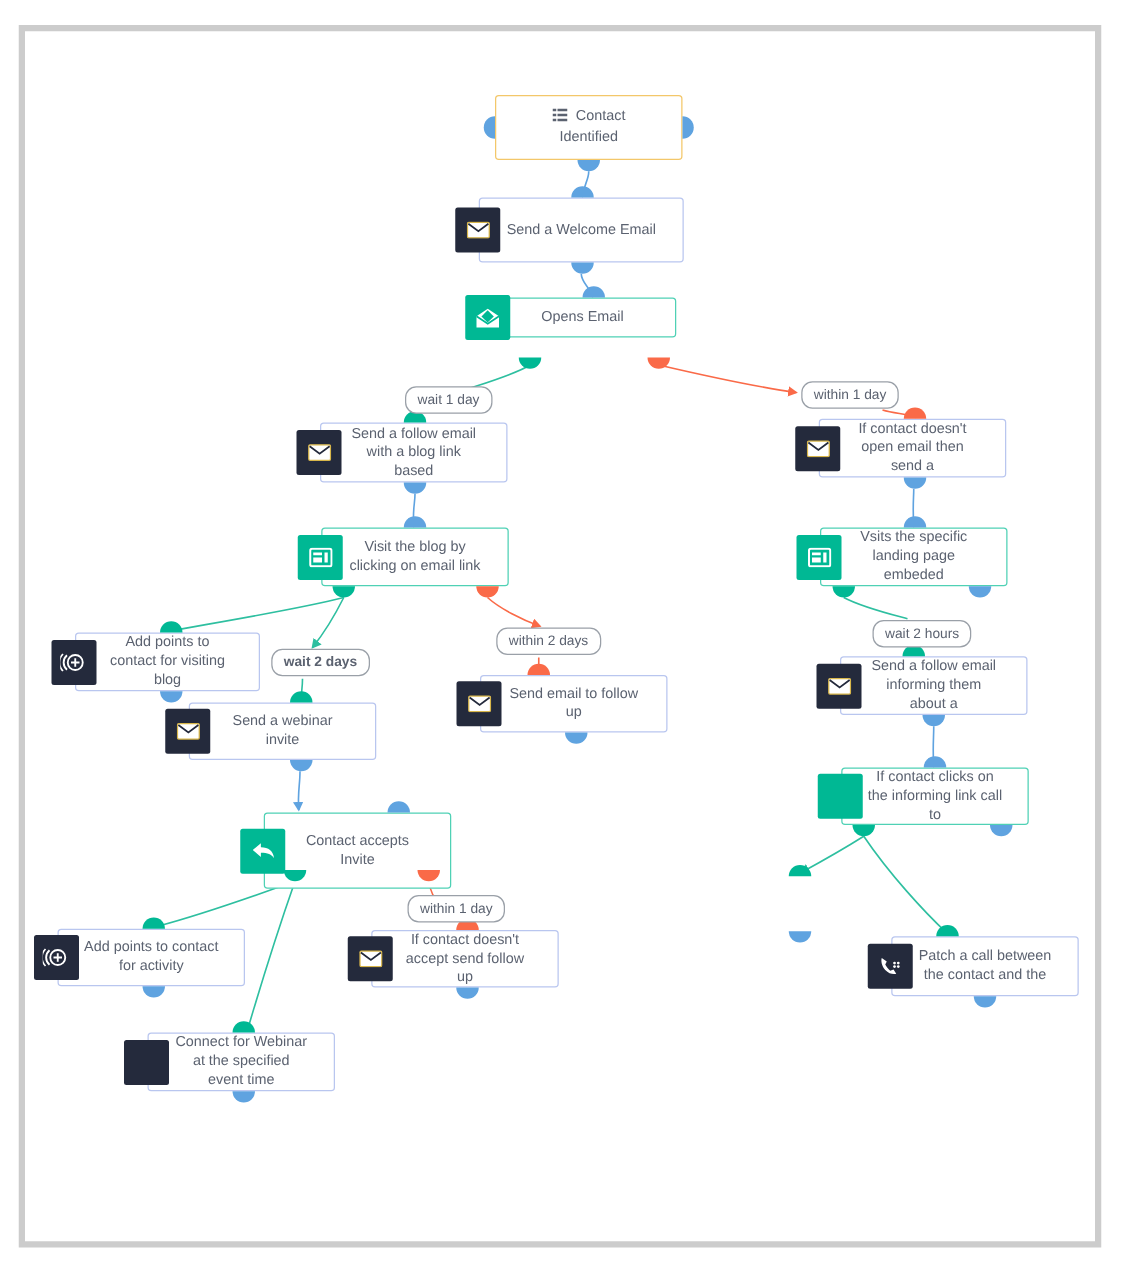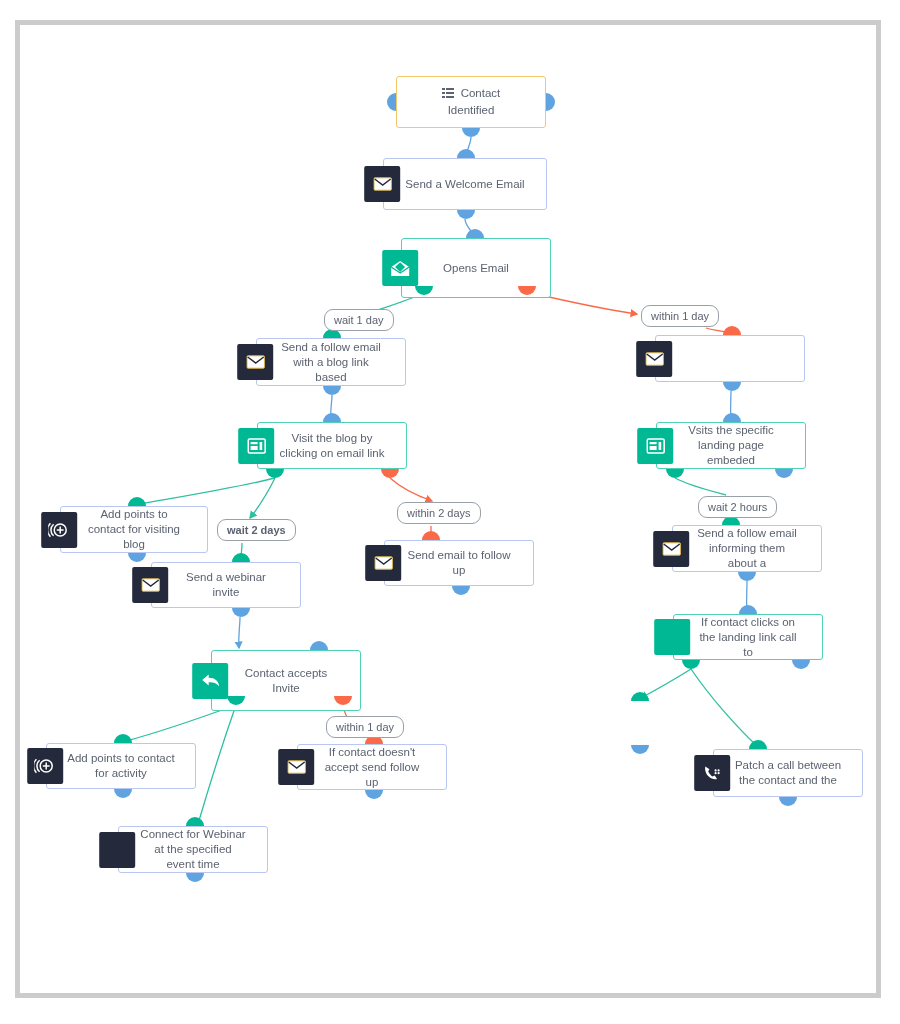--- a/index.html
+++ b/index.html
@@ -190,21 +190,21 @@
       <svg width="19" height="14" viewBox="0 0 19 14">
         <rect x="0.8" y="0.8" width="17.4" height="12.4" rx="1" fill="#fff" stroke="#d8b64a" stroke-width="1"></rect>
         <path d="M1.5,2 L9.5,8 L17.5,2" fill="none" stroke="#242a3c" stroke-width="1.4"></path>
       </svg>
     </span>
     <span class="label">Send a Welcome Email</span>
   </div>
   <div class="dot up b" style="left:457px;top:149px;"></div>
   <div class="dot down b" style="left:457px;top:210px;"></div>
 
-  <div class="node teal" style="left:401px;top:238px;width:150px;height:60px;text-align:center;">
+  <div class="node teal" style="left:391px;top:238px;width:150px;height:32px;text-align:center;">
     <span class="badge teal">
       <svg width="20" height="17" viewBox="0 0 20 17">
         <path d="M1,7 L10,1 L19,7 L19,16 L1,16 z" fill="#fff"></path>
         <path d="M1,7 L10,13 L19,7" fill="none" stroke="#00b894" stroke-width="1.4"></path>
         <rect x="6.4" y="3.6" width="7" height="7" fill="#00b894" transform="rotate(45 9.9 7.1)"></rect>
       </svg>
     </span>
     <span class="label">Opens Email</span>
   </div>
   <div class="dot up b" style="left:466px;top:229px;"></div>
@@ -223,20 +223,21 @@
   <div class="dot up g" style="left:323px;top:329px;"></div>
   <div class="dot down b" style="left:323px;top:386px;"></div>
 
   <div class="node blue" style="left:655px;top:335px;width:150px;height:47px;">
     <span class="badge dark">
       <svg width="19" height="14" viewBox="0 0 19 14">
         <rect x="0.8" y="0.8" width="17.4" height="12.4" rx="1" fill="#fff" stroke="#d8b64a" stroke-width="1"></rect>
         <path d="M1.5,2 L9.5,8 L17.5,2" fill="none" stroke="#242a3c" stroke-width="1.4"></path>
       </svg>
     </span>
+    <span class="label">If contact doesn't open email then send a</span>
   </div>
   <div class="dot up r" style="left:723px;top:326px;"></div>
   <div class="dot down b" style="left:723px;top:382px;"></div>
 
   <div class="node teal" style="left:257px;top:422px;width:150px;height:47px;">
     <span class="badge teal">
       <svg width="19" height="16" viewBox="0 0 19 16">
         <rect x="1" y="1" width="17" height="14" rx="1.5" fill="none" stroke="#fff" stroke-width="1.6"></rect>
         <rect x="3.4" y="4" width="7" height="2.2" fill="#fff"></rect>
         <rect x="3.4" y="8" width="7" height="4" fill="#fff"></rect>
@@ -309,21 +310,21 @@
         <path d="M1.5,2 L9.5,8 L17.5,2" fill="none" stroke="#242a3c" stroke-width="1.4"></path>
       </svg>
     </span>
     <span class="label">Send a webinar invite</span>
   </div>
   <div class="dot up g" style="left:232px;top:553px;"></div>
   <div class="dot down b" style="left:232px;top:608px;"></div>
 
   <div class="node teal" style="left:673px;top:614px;width:150px;height:46px;">
     <span class="badge teal"></span>
-    <span class="label">If contact clicks on the landing link call to</span>
+    <span class="label">If contact clicks on the informing link call to</span>
   </div>
   <div class="dot up b" style="left:739px;top:605px;"></div>
   <div class="dot down g" style="left:682px;top:660px;"></div>
   <div class="dot down b" style="left:792px;top:660px;"></div>
 
   <div class="node teal" style="left:211px;top:650px;width:150px;height:61px;">
     <span class="badge teal">
       <svg width="21" height="17" viewBox="0 0 21 17">
         <path d="M8.5,2.5 L2,8 L8.5,13.5 L8.5,10.2 C14,10.2 17,11.6 19,14.5 C18.4,8.8 14.6,5.8 8.5,5.8 z" fill="#fff"></path>
       </svg>

